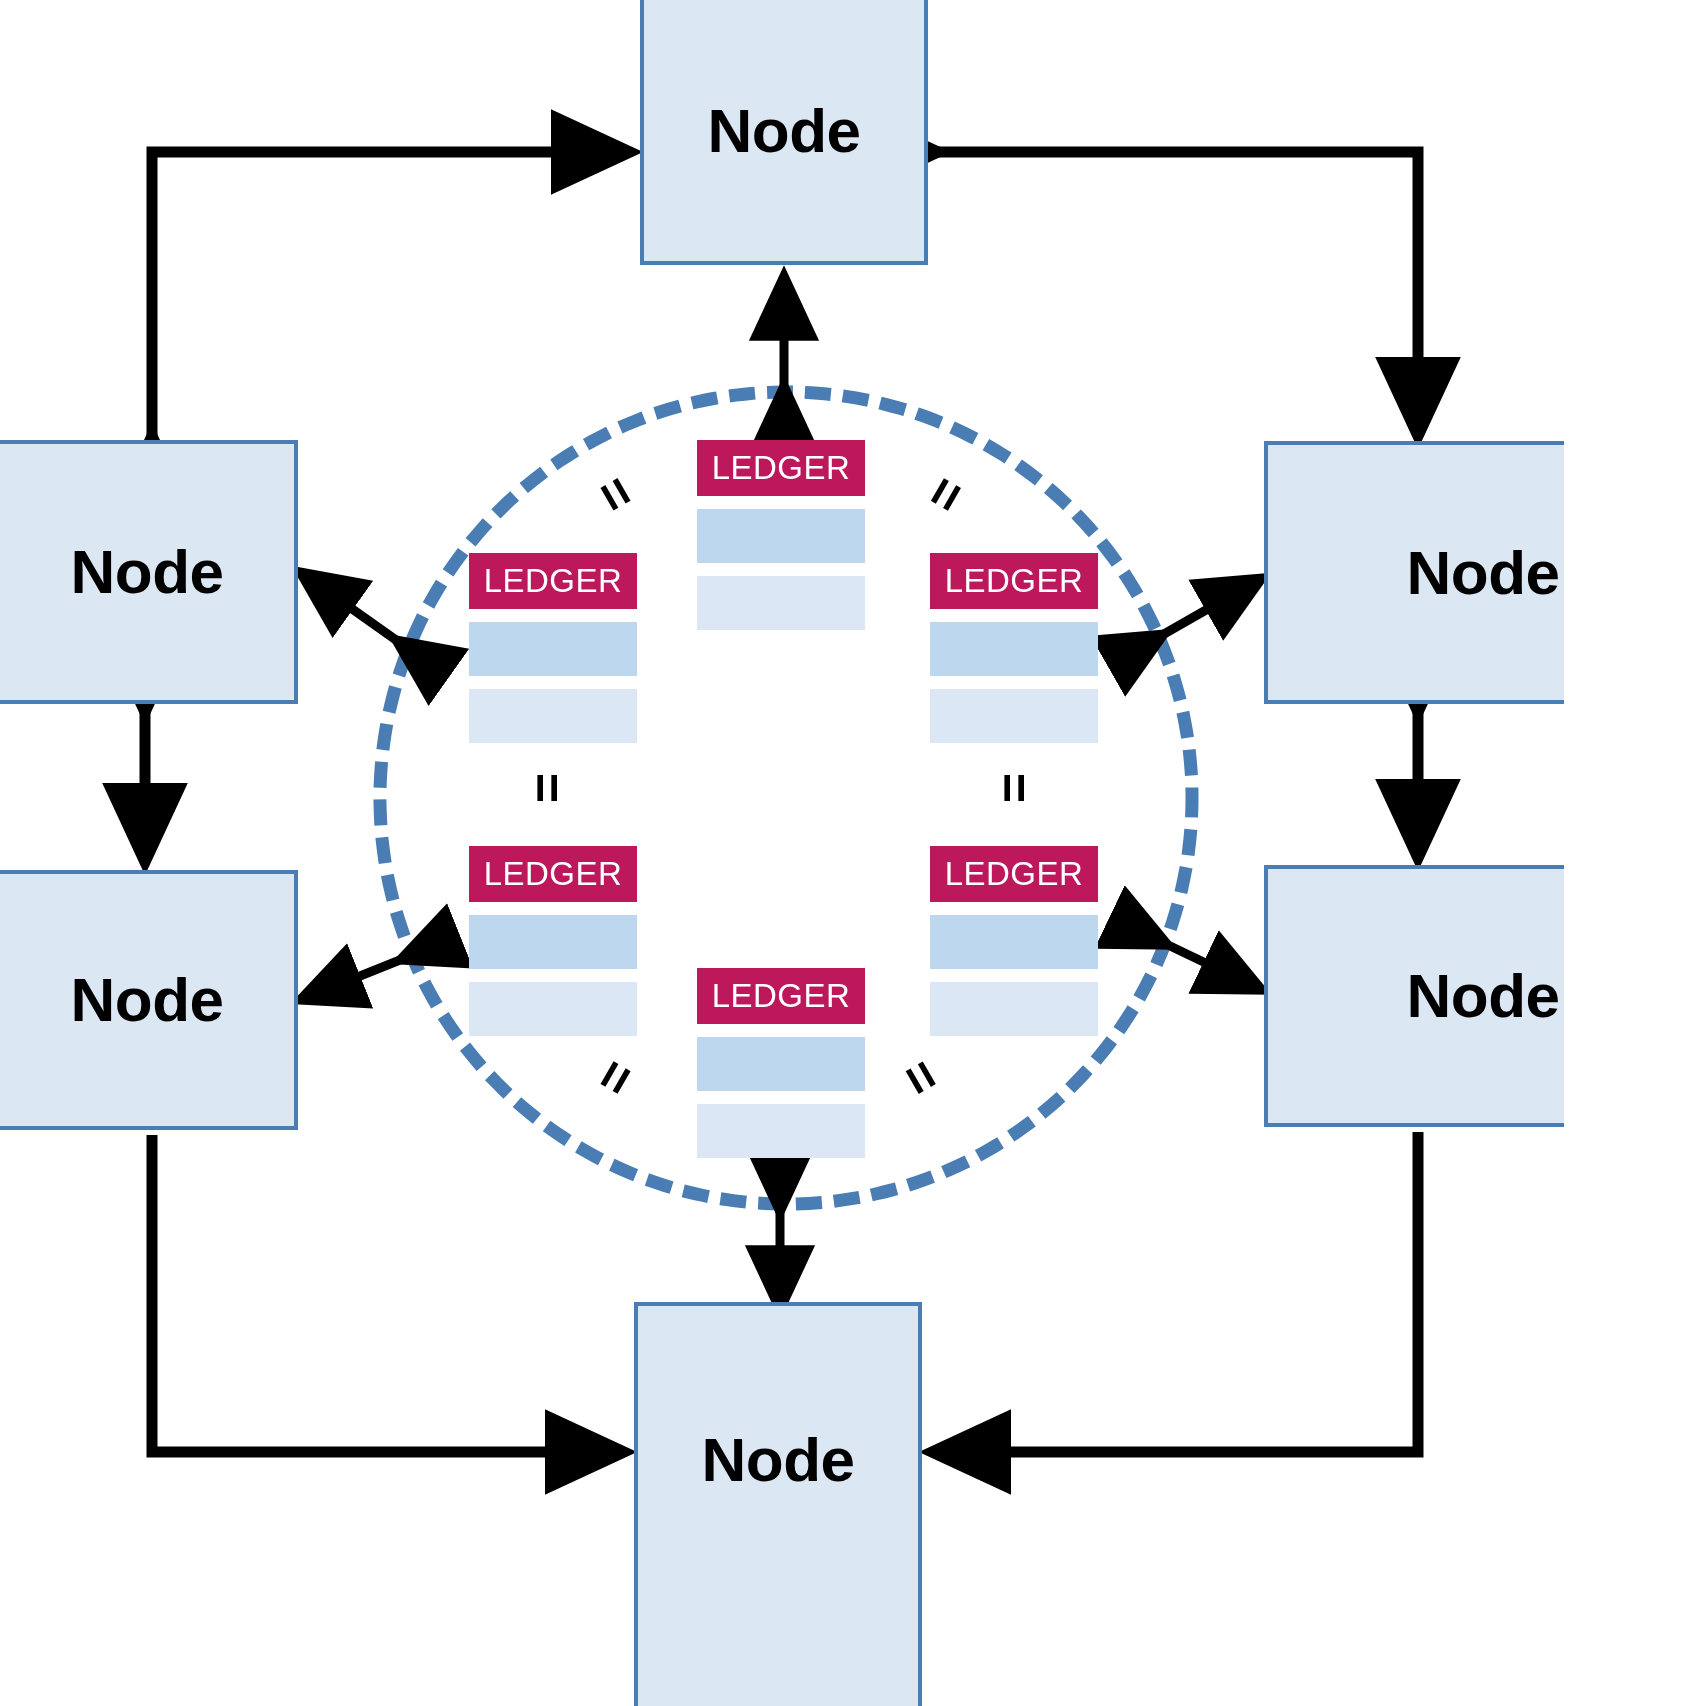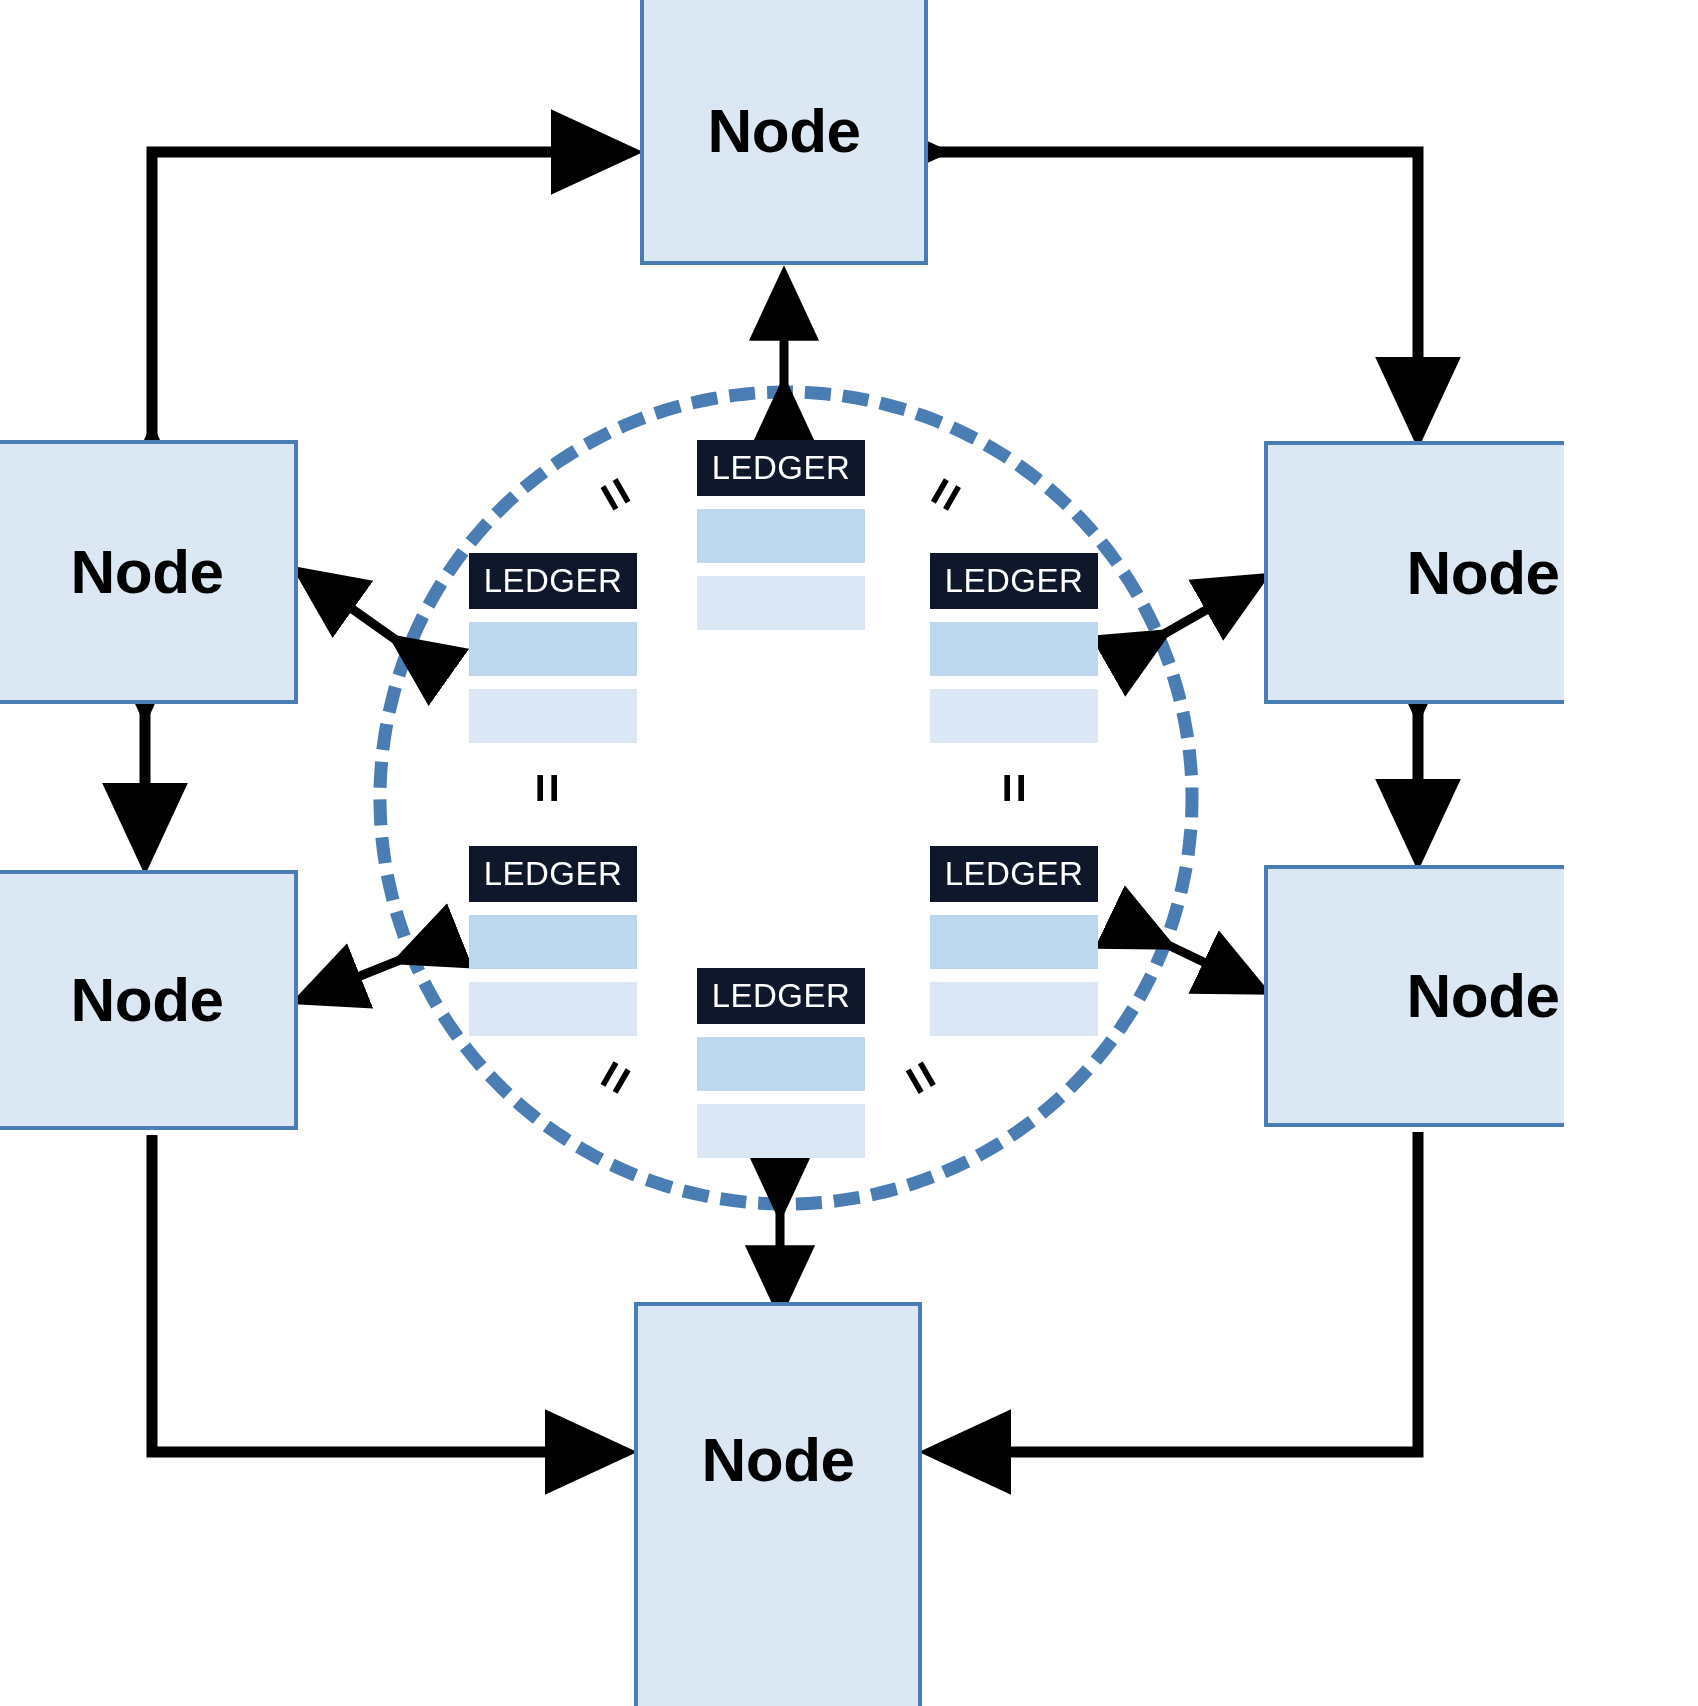--- a/index.html
+++ b/index.html
@@ -38,21 +38,21 @@
     font-size: 62px;
     color: #000000;
     line-height: 1;
     letter-spacing: -0.5px;
   }
   .ledger {
     position: absolute;
     width: 168px;
   }
   .ledger-head {
-    background: #0f172a;
+    background: #be185d;
     color: #ffffff;
     font-family: "Liberation Sans", sans-serif;
     font-weight: 400;
     font-size: 33px;
     line-height: 56px;
     height: 56px;
     text-align: center;
     letter-spacing: 0.5px;
   }
   .ledger-row {

